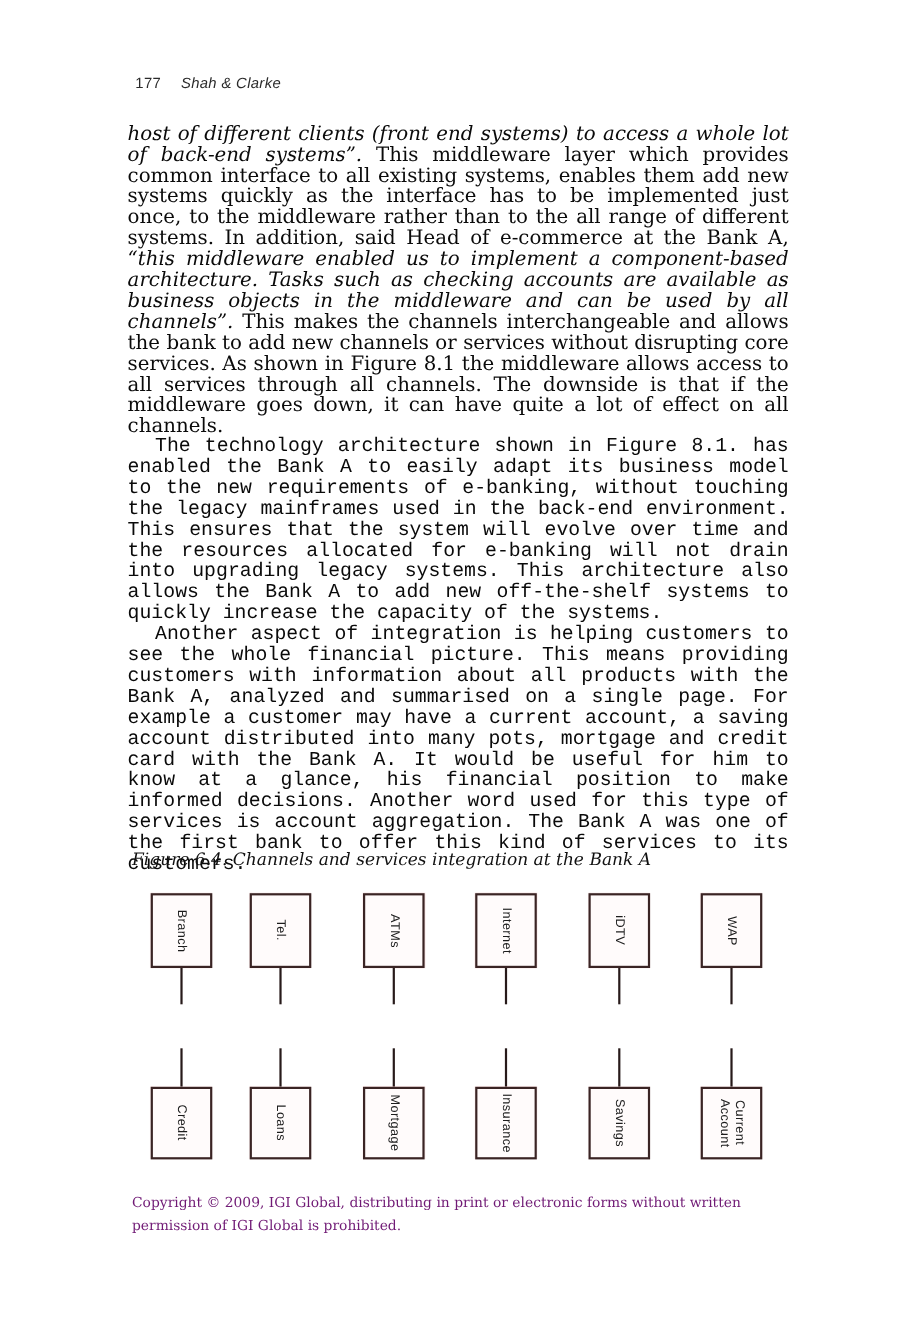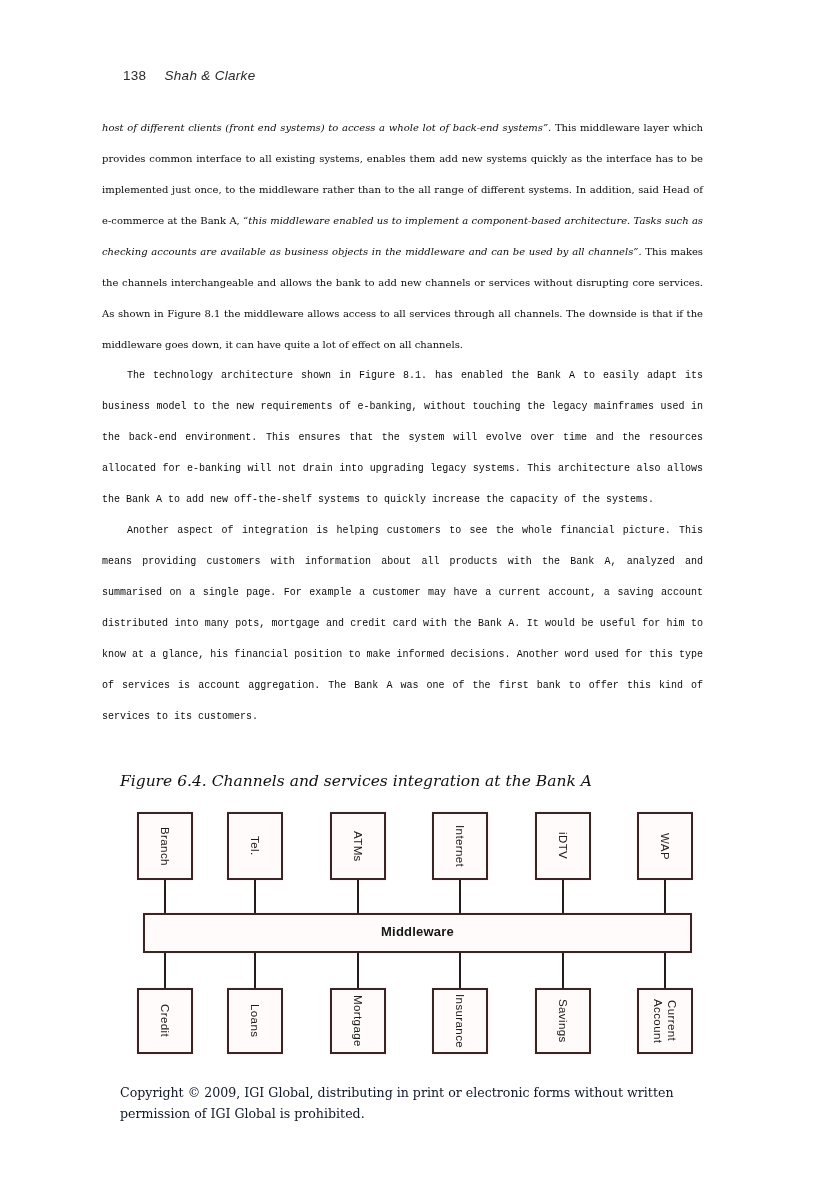--- a/index.html
+++ b/index.html
@@ -11,22 +11,22 @@
   .running-head{
     position:absolute;left:123px;top:68px;
     font-family:"Liberation Sans", sans-serif;font-size:13.5px;color:#2a2a2a;
     letter-spacing:0.3px;
   }
   .running-head .pagenum{font-style:normal;margin-right:14px;}
   .running-head .rtitle{font-style:italic;margin-top:20px;}
 
   
   .text-block{
-    position:absolute;left:102px;top:112px;width:601px;
-    font-size:10px;line-height:31px;text-align:justify;
+    position:absolute;left:116px;top:112px;width:601px;
+    font-size:18px;line-height:19px;text-align:justify;
     font-weight:500;
   }
   .text-block p{margin:0;}
   .text-block p.indent{text-indent:25px;font-family:Liberation Mono, monospace;}
   .q{font-style:italic;font-weight:400;}
 
   
   .fig-caption{
     position:absolute;left:120px;top:772px;width:610px;
     font-style:italic;font-size:15.5px;color:#101010;
@@ -65,28 +65,28 @@
     display:flex;align-items:center;justify-content:center;
   }
   .middleware-bar .mlabel{
     font-family:"Liberation Sans", sans-serif;font-size:13px;font-weight:600;
     color:#151515;letter-spacing:0.2px;margin-top:-4px;
   }
 
   
   .footer-copy{
     position:absolute;left:120px;top:1082px;width:612px;
-    font-size:12.6px;line-height:21px;color:#0f172a;
+    font-size:12.6px;line-height:21px;color:#701a75;
   }
 </style>
 </head>
 <body>
 
 <div class="running-head">
-  <span class="pagenum">138</span>
+  <span class="pagenum">177</span>
   <span class="rtitle">Shah &amp; Clarke</span>
 </div>
 
 <div class="text-block">
   <p><span class="q">host of different clients (front end systems) to access a whole lot of back-end systems”.</span><span> This middleware layer which provides common interface to all existing systems, enables them add new systems quickly as the interface has to be implemented just once, to the middleware rather than to the all range of different systems. In addition, said Head of e-commerce at the Bank A, </span><span class="q">“this middleware enabled us to implement a component-based architecture. Tasks such as checking accounts are available as business objects in the middleware and can be used by all channels”.</span><span> This makes the channels interchangeable and allows the bank to add new channels or services without disrupting core services. As shown in Figure 8.1 the middleware allows access to all services through all channels. The downside is that if the middleware goes down, it can have quite a lot of effect on all channels.</span></p>
   <p class="indent">The technology architecture shown in Figure 8.1. has enabled the Bank A to easily adapt its business model to the new requirements of e-banking, without touching the legacy mainframes used in the back-end environment. This ensures that the system will evolve over time and the resources allocated for e-banking will not drain into upgrading legacy systems. This architecture also allows the Bank A to add new off-the-shelf systems to quickly increase the capacity of the systems.</p>
   <p class="indent">Another aspect of integration is helping customers to see the whole financial picture. This means providing customers with information about all products with the Bank A, analyzed and summarised on a single page. For example a customer may have a current account, a saving account distributed into many pots, mortgage and credit card with the Bank A. It would be useful for him to know at a glance, his financial position to make informed decisions. Another word used for this type of services is account aggregation. The Bank A was one of the first bank to offer this kind of services to its customers.</p>
 </div>
 
 <div class="fig-caption">Figure 6.4. Channels and services integration at the Bank A</div>
@@ -112,23 +112,20 @@
       <span class="vlabel">WAP</span>
     </div>
 
   <div class="conn conn-top c1"></div>
   <div class="conn conn-top c2"></div>
   <div class="conn conn-top c3"></div>
   <div class="conn conn-top c4"></div>
   <div class="conn conn-top c5"></div>
   <div class="conn conn-top c6"></div>
 
-  <div class="middleware-bar">
-    <span class="mlabel">Middleware</span>
-  </div>
 
   <div class="conn conn-bottom c1"></div>
   <div class="conn conn-bottom c2"></div>
   <div class="conn conn-bottom c3"></div>
   <div class="conn conn-bottom c4"></div>
   <div class="conn conn-bottom c5"></div>
   <div class="conn conn-bottom c6"></div>
 
   <div class="dbox row-bottom b1">
       <span class="vlabel">Credit</span>

